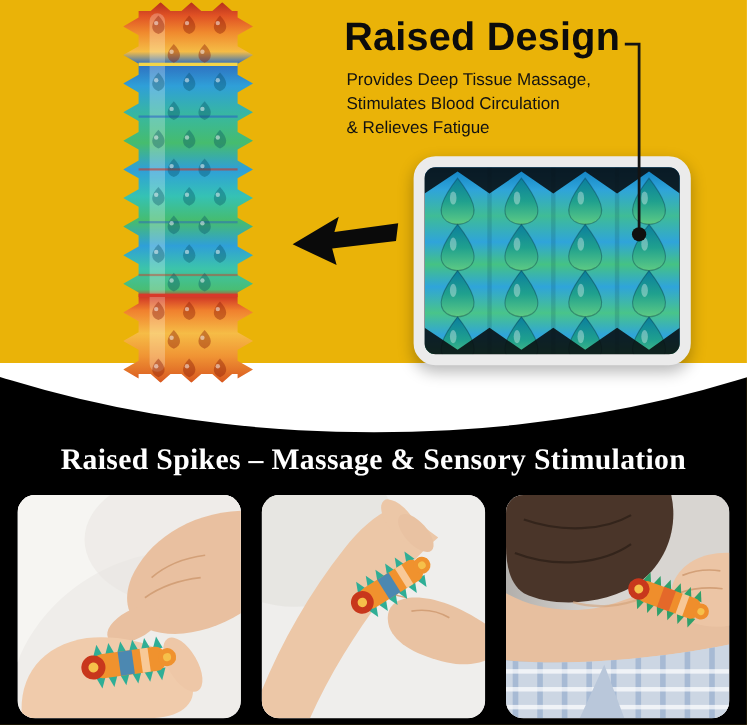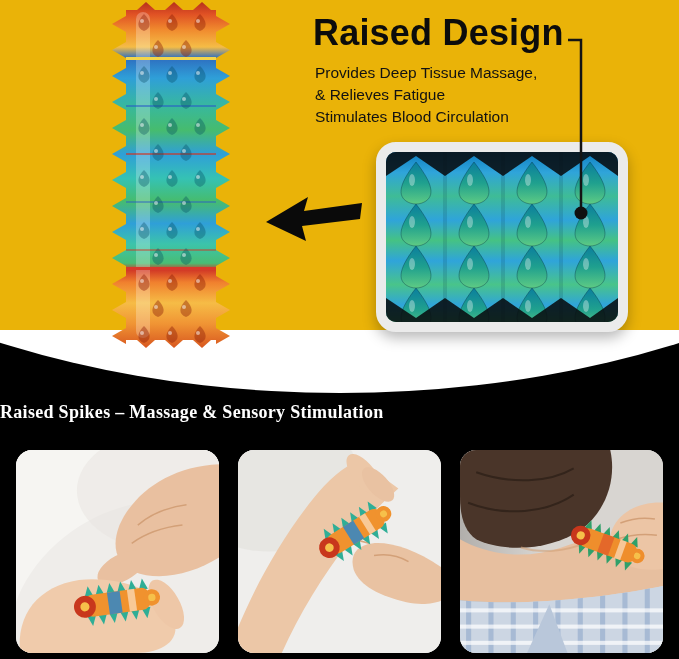--- a/index.html
+++ b/index.html
@@ -41,23 +41,23 @@
   
   .bottom {
     position:absolute; left:0; top:330px; width:679px; height:329px;
     background:#000000; overflow:hidden; z-index:1;
   }
   .curve {
     position:absolute; left:-360px; top:-737px; width:1400px; height:800px;
     border-radius:50%; background:#ffffff;
   }
   .banner {
-    position:absolute; left:0; top:72px; width:100%; 
+    position:absolute; left:0; top:72px; width:100%; text-align:center;
     font-family:"Liberation Serif", serif; font-weight:700;
-    font-size:18px; color:#ffffff; letter-spacing:0.3px;
+    font-size:27px; color:#ffffff; letter-spacing:0.3px;
   }
   .photos {
     position:absolute; left:16px; top:120px; display:flex; gap:19px;
   }
   .photo {
     width:203px; height:203px; border-radius:16px; overflow:hidden;
     background:#ddd; flex:0 0 auto;
   }
   .photo svg { display:block; width:203px; height:203px; }
 </style>
@@ -166,22 +166,22 @@
           <circle cx="58" cy="331" r="2" fill="rgba(255,255,255,0.5)"></circle>
           <path d="M 88 324 C 95 331 96 338 88 341 C 80 338 81 331 88 324 Z" fill="rgba(140,28,6,0.42)"></path>
           <circle cx="86" cy="331" r="2" fill="rgba(255,255,255,0.5)"></circle>
         </svg>
     </div>
 
     <h1 class="headline">Raised Design</h1>
 
     <div class="desc">
       <div>Provides Deep Tissue Massage,</div>
+      <div>Stimulates Blood Circulation</div>
       <div>&amp; Relieves Fatigue</div>
-      <div>Stimulates Blood Circulation</div>
     </div>
 
     <div class="closeup">
       <svg id="closeup-svg" viewBox="0 0 232 170">
           <defs>
             <linearGradient id="cbg" x1="0" y1="0" x2="0" y2="1">
               <stop offset="0" stop-color="#0f7fc2"></stop>
               <stop offset="0.12" stop-color="#2fa4da"></stop>
               <stop offset="0.26" stop-color="#3fbc96"></stop>
               <stop offset="0.4" stop-color="#2fa4da"></stop>

